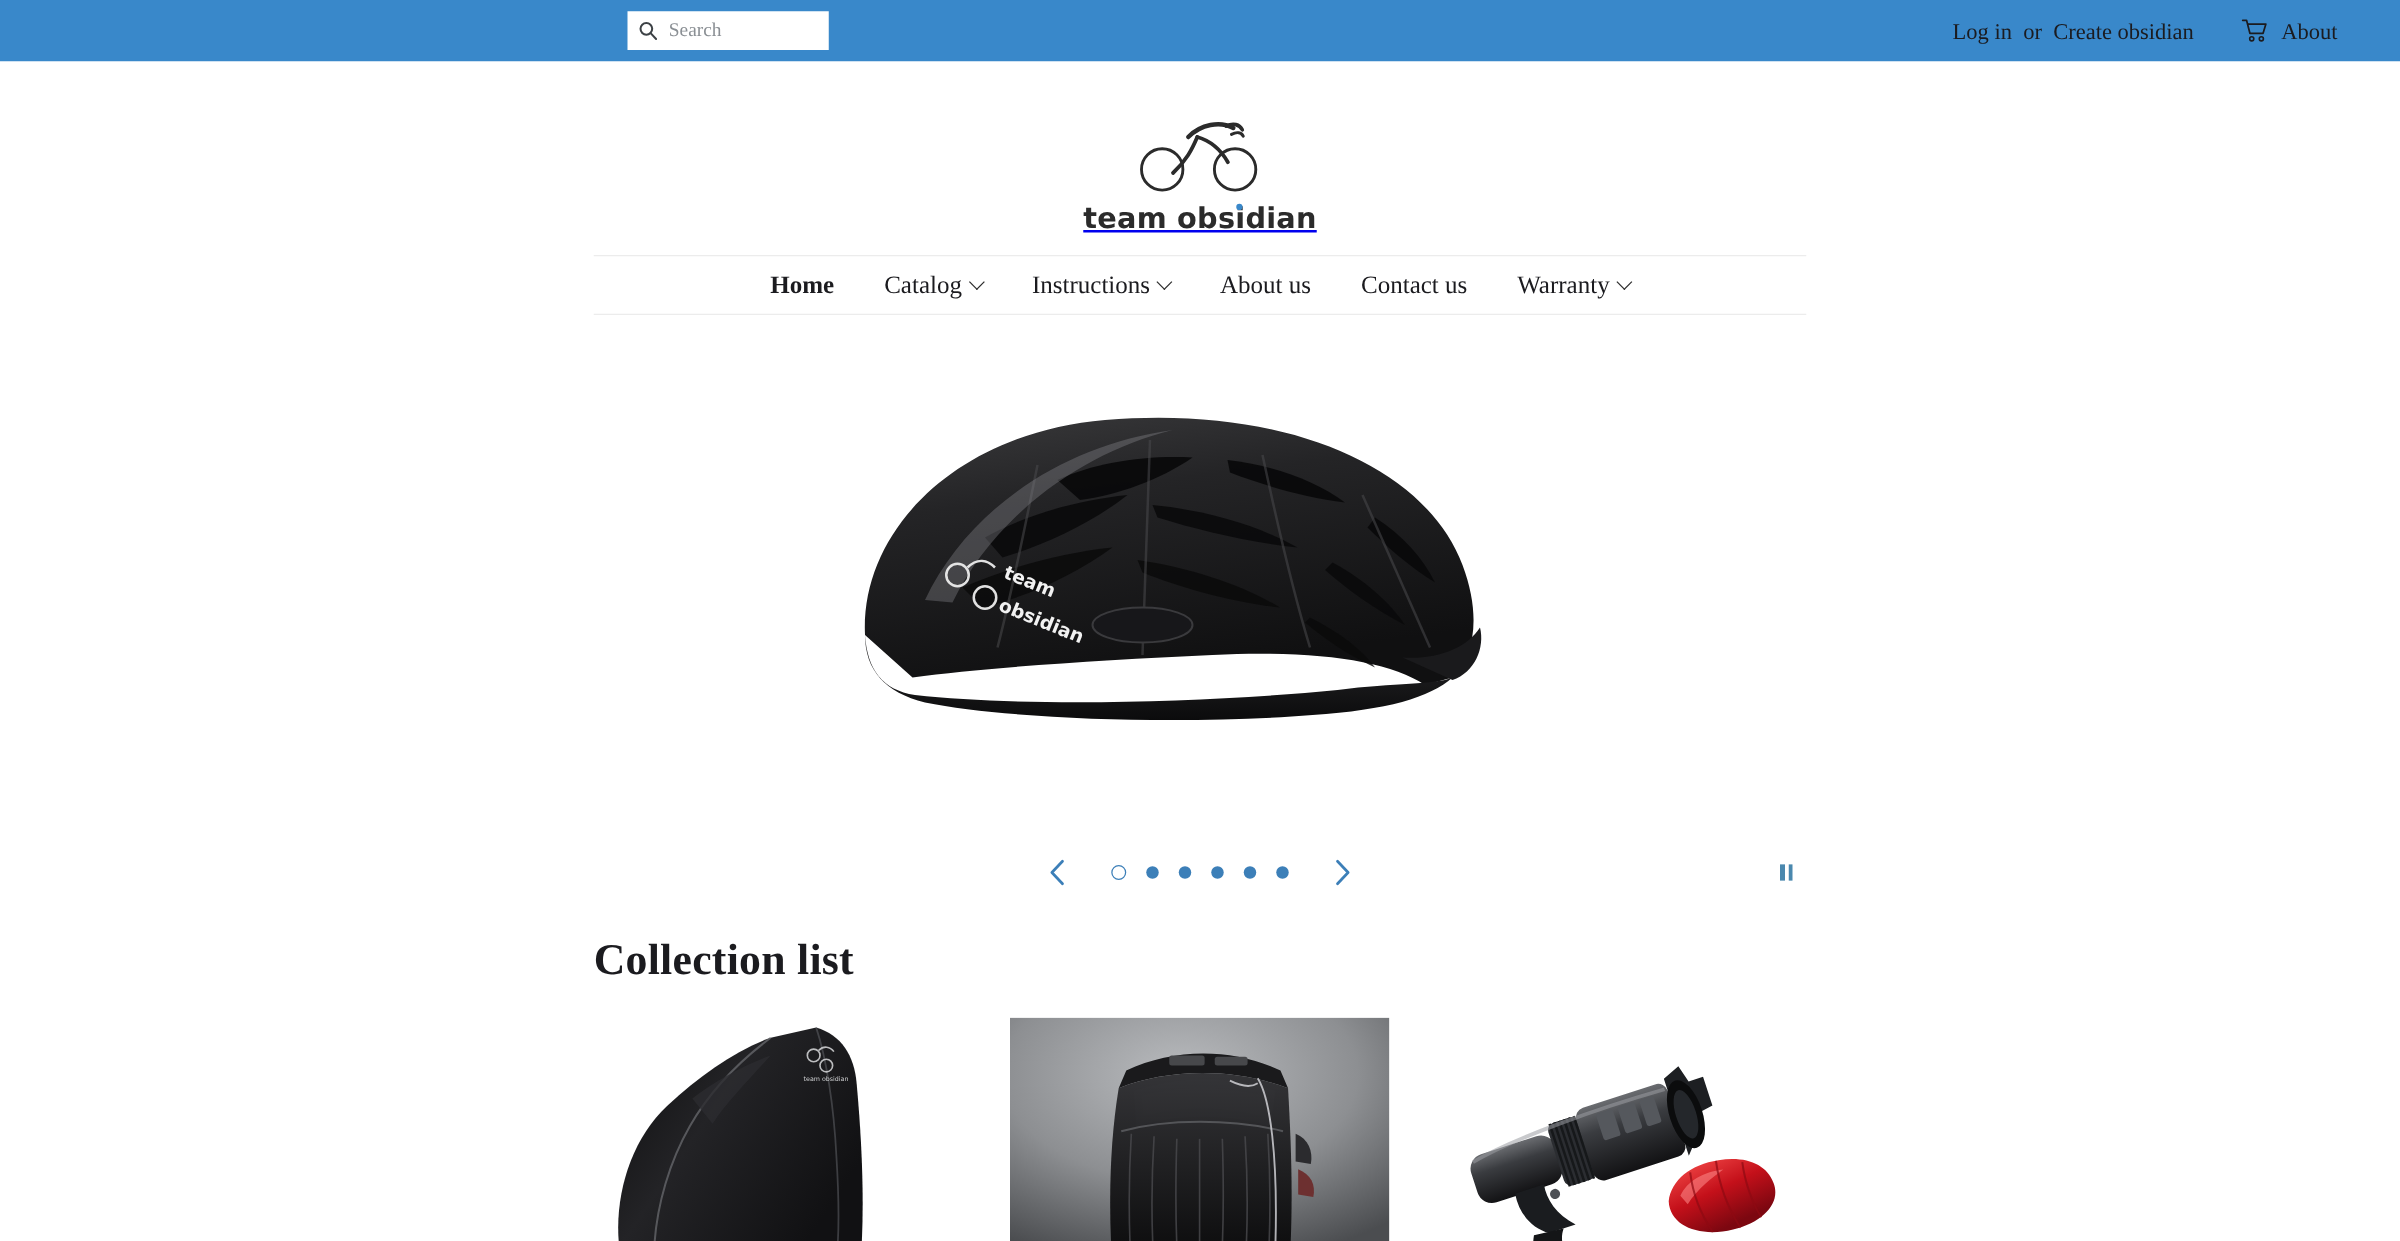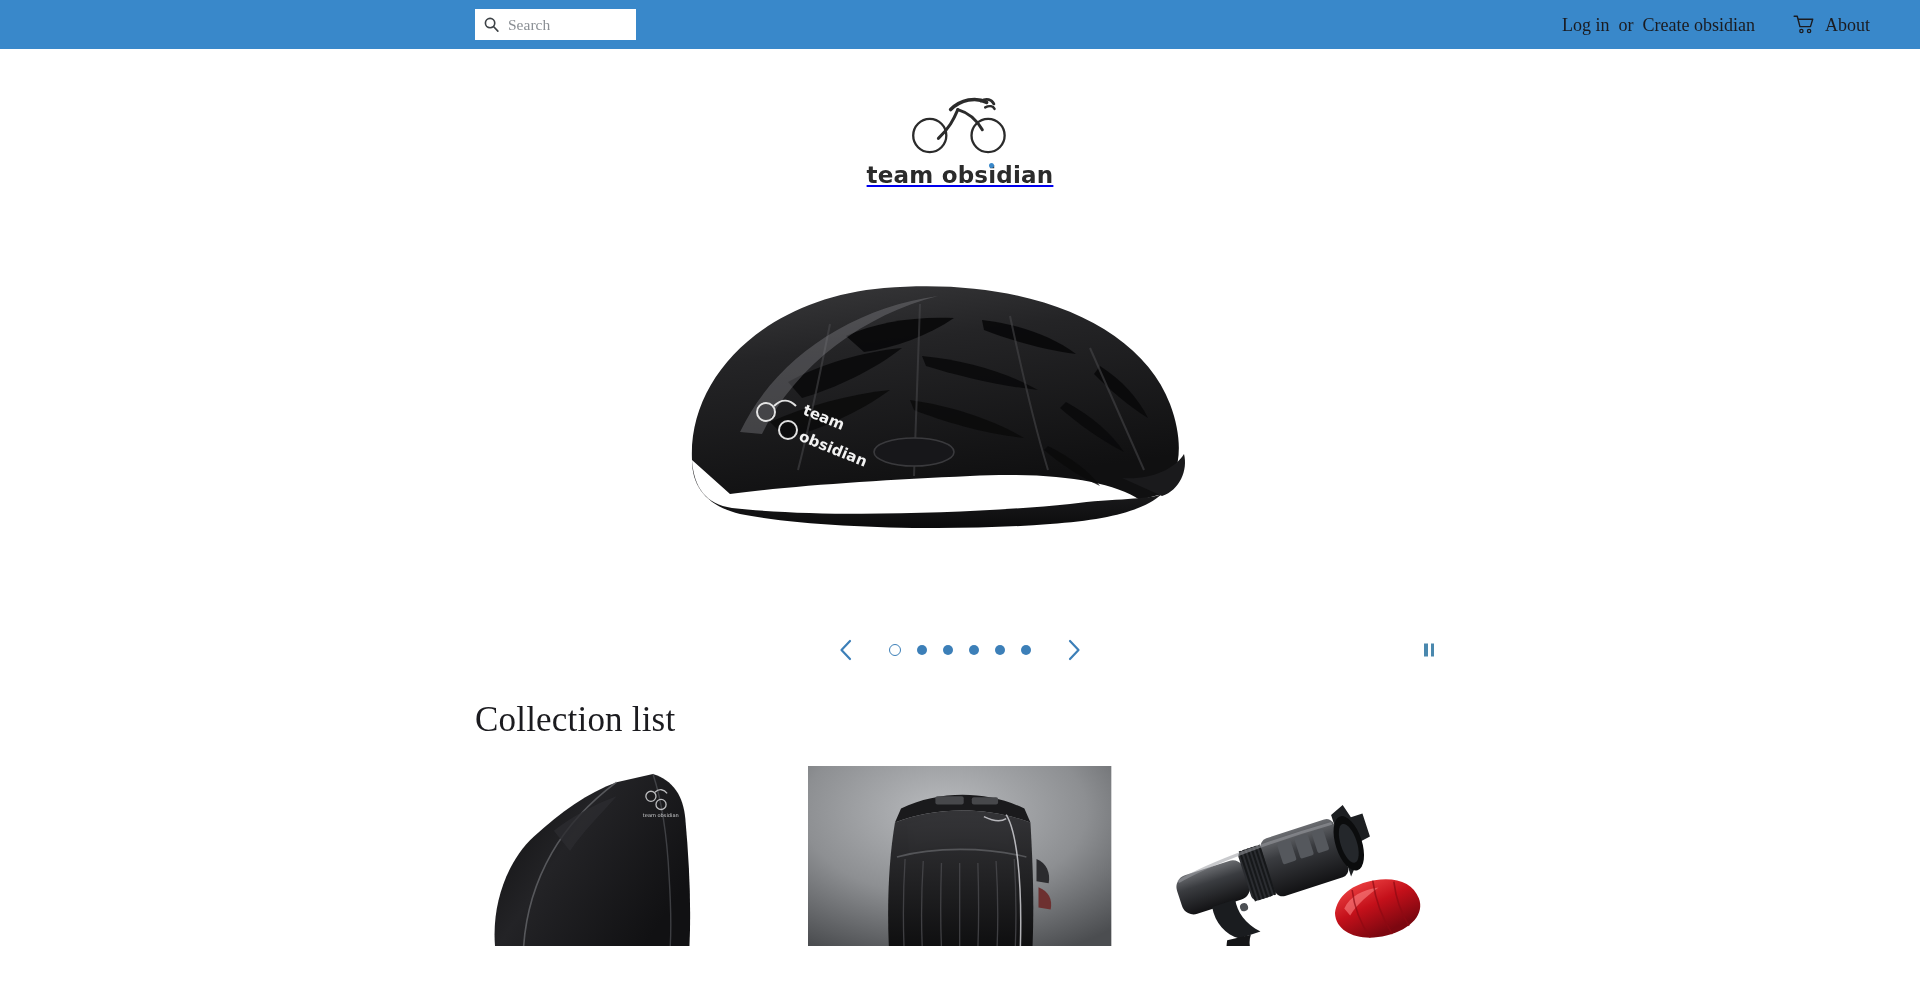--- a/index.html
+++ b/index.html
@@ -18,21 +18,21 @@
     position: relative;
     width: 100%;
     height: 49px;
     background: #3988ca;
     display: flex;
     align-items: center;
   }
 
   .search-wrap {
     position: absolute;
-    left: 475px;
+    left: 502px;
     top: 9px;
     width: 161px;
     height: 31px;
     background: #ffffff;
     display: flex;
     align-items: center;
     padding: 0 8px;
   }
   .search-icon {
     width: 17px;
@@ -210,21 +210,21 @@
   .pause-btn i {
     display: block;
     width: 3.5px;
     height: 13px;
     background: #4a88ae;
   }
 
   
   .collection-title {
     font-size: 35px;
-    font-weight: 400;
+    font-weight: 700;
     color: #1b1b1f;
     margin-top: 24px;
     margin-bottom: 26px;
     letter-spacing: .2px;
     font-family: "Liberation Serif", serif;
   }
   .collection-grid {
     display: grid;
     grid-template-columns: repeat(3, 1fr);
     gap: 0 30px;
@@ -275,20 +275,43 @@
       <circle cx="114" cy="66" r="23" fill="none" stroke="#2b2b2b" stroke-width="3.2"></circle>
       <path d="M45 70 C60 56 66 44 72 30" fill="none" stroke="#2b2b2b" stroke-width="4.2" stroke-linecap="round"></path>
       <path d="M62 30 C76 16 97 12 112 20" fill="none" stroke="#2b2b2b" stroke-width="5" stroke-linecap="round"></path>
       <path d="M72 30 C86 34 98 44 106 58" fill="none" stroke="#2b2b2b" stroke-width="4.2" stroke-linecap="round"></path>
       <path d="M104 18 C112 14 119 16 122 22" fill="none" stroke="#2b2b2b" stroke-width="4" stroke-linecap="round"></path>
       <path d="M110 27 C116 24 121 25 123 29" fill="none" stroke="#2b2b2b" stroke-width="3.4" stroke-linecap="round"></path>
     </svg>
     <div class="logo-word">team obsidian<span class="dot-i" style="left: 122px;"></span></div>
   </a>
 
+  <nav class="nav">
+    <a href="#" class="nav-item active">
+      <span>Home</span>
+    </a>
+    <a href="#" class="nav-item">
+      <span>Catalog</span>
+      <i class="caret"></i>
+    </a>
+    <a href="#" class="nav-item">
+      <span>Instructions</span>
+      <i class="caret"></i>
+    </a>
+    <a href="#" class="nav-item">
+      <span>About us</span>
+    </a>
+    <a href="#" class="nav-item">
+      <span>Contact us</span>
+    </a>
+    <a href="#" class="nav-item">
+      <span>Warranty</span>
+      <i class="caret"></i>
+    </a>
+  </nav>
 
   <div class="hero">
     <div class="hero-slide">
       <svg class="helmet" viewBox="0 0 580 300">
         <defs>
           <linearGradient id="hshell" x1="0" y1="0" x2="0.3" y2="1">
             <stop offset="0" stop-color="#3a3a3c"></stop>
             <stop offset="0.35" stop-color="#242426"></stop>
             <stop offset="1" stop-color="#101011"></stop>
           </linearGradient>

